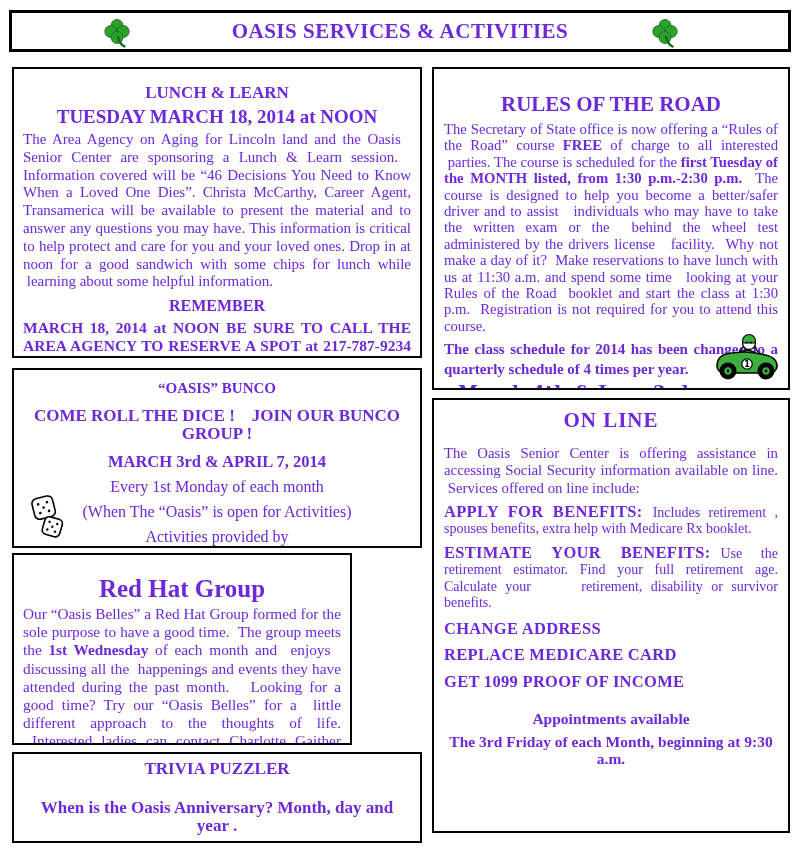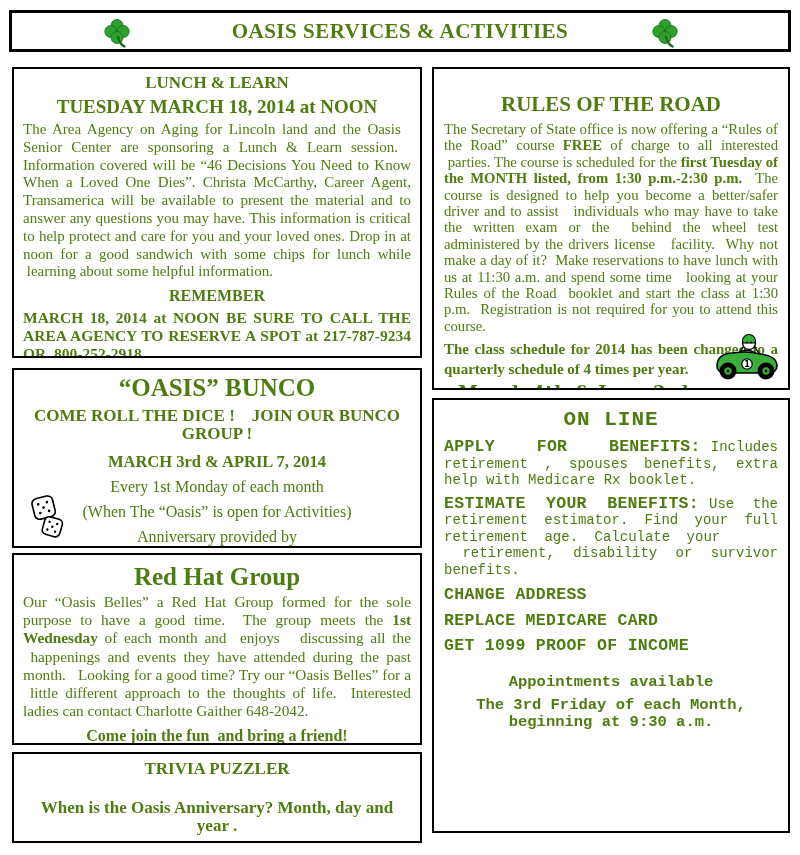--- a/index.html
+++ b/index.html
@@ -1,44 +1,44 @@
 <!DOCTYPE html>
 <html><head>
 <meta charset="utf-8">
 <style>
   html,body{margin:0;padding:0;background:#fff;}
-  .page{position:relative;width:800px;height:855px;background:#fff;color:#4d7c0f;
+  .page{position:relative;width:800px;height:855px;background:#fff;color:#6d28d9;
         font-family:"Liberation Serif", serif;overflow:hidden;}
   .box{position:absolute;border:2px solid #000;background:#fff;box-sizing:border-box;overflow:hidden;}
   .header-box{left:9px;top:10px;width:782px;height:42px;border-width:3px;display:flex;align-items:center;justify-content:center;}
   .page-title{font-size:21px;font-weight:bold;letter-spacing:.5px;}
   .shamrock{position:absolute;top:5px;width:26px;height:30px;}
   .shamrock.left{left:92px;}
   .shamrock.right{left:640px;}
 
   
-  .lunch{left:12px;top:67px;width:410px;height:291px;padding:3px 9px;}
+  .lunch{left:12px;top:67px;width:410px;height:291px;padding:13px 9px;}
   .bunco{left:12px;top:368px;width:410px;height:180px;padding:4px 9px;text-align:center;}
-  .redhat{left:12px;top:553px;width:410px;height:192px;padding:8px 9px;}
+  .redhat{left:12px;top:553px;width:340px;height:192px;padding:20px 9px;}
   .trivia{left:12px;top:752px;width:410px;height:91px;padding:3px 9px;}
 
   
   .rules{left:432px;top:67px;width:358px;height:323px;padding:3px 10px;}
-  .ss{left:432px;top:398px;width:358px;height:435px;padding:4px 10px;font-family:Liberation Mono, monospace;}
+  .ss{left:432px;top:398px;width:358px;height:435px;padding:4px 10px;}
 
   h2,h3,h4,p{margin:0;}
   .just{text-align:justify;}
 
   .lunch-title{font-size:17px;line-height:18px;font-weight:bold;text-align:center;margin-top:2px;}
   .lunch-sub{font-size:19px;line-height:22px;font-weight:bold;text-align:center;margin-top:4px;}
   .lunch-body{font-size:15px;line-height:17.8px;margin-top:3px;}
   .remember{font-size:16px;line-height:16px;font-weight:bold;text-align:center;margin-top:7px;}
   .lunch-cta{font-size:15.5px;line-height:18px;font-weight:bold;margin-top:5px;}
 
-  .bunco-title{font-size:25px;line-height:20px;font-weight:bold;margin-top:4px;text-align:center;}
+  .bunco-title{font-size:15px;line-height:20px;font-weight:bold;margin-top:4px;text-align:center;}
   .bunco-l1{font-size:17px;line-height:18px;font-weight:bold;margin-top:9px;}
   .bunco-l2{font-size:16.5px;line-height:17px;font-weight:bold;margin-top:10px;}
   .bunco-ln{font-size:16px;line-height:17px;margin-top:8px;}
   .dice{position:absolute;left:14px;bottom:6px;width:44px;height:46px;}
 
   .redhat-title{font-size:25px;line-height:27px;text-align:center;}
   .redhat-body{font-size:15.3px;line-height:18.2px;margin-top:3px;}
   .redhat-fun{font-size:16px;line-height:17px;font-weight:bold;text-align:center;margin-top:7px;}
 
   .trivia-title{font-size:17px;line-height:18px;font-weight:bold;text-align:center;margin-top:3px;}
@@ -100,21 +100,21 @@
     <h4 class="remember">REMEMBER</h4>
     <p class="lunch-cta just"><b>MARCH 18, 2014 at NOON BE SURE TO CALL THE AREA AGENCY TO RESERVE A SPOT at 217-787-9234 OR &nbsp;800-252-2918</b></p>
   </section>
 
   <section class="box bunco">
     <h2 class="bunco-title">“OASIS” BUNCO</h2>
     <p class="bunco-l1">COME ROLL THE DICE ! &nbsp;&nbsp; JOIN OUR BUNCO GROUP !</p>
     <p class="bunco-l2">MARCH 3rd &amp; APRIL 7, 2014</p>
     <p class="bunco-ln">Every 1st Monday of each month</p>
     <p class="bunco-ln">(When The “Oasis” is open for Activities)</p>
-    <p class="bunco-ln">Anniversary provided by</p>
+    <p class="bunco-ln">Activities provided by</p>
 
     <span class="dice">
       <svg viewBox="0 0 44 46" width="44" height="46">
         <g transform="rotate(-14 16 13)">
           <rect x="5" y="3" width="21" height="21" rx="5" fill="#fff" stroke="#000" stroke-width="1.6"></rect>
           <circle cx="11" cy="9" r="1.3"></circle>
             <circle cx="20" cy="9" r="1.3"></circle>
           <circle cx="15.5" cy="13.5" r="1.3"></circle>
           <circle cx="11" cy="18" r="1.3"></circle>
             <circle cx="20" cy="18" r="1.3"></circle>
@@ -169,20 +169,21 @@
         <circle cx="16" cy="41" r="1.4" fill="#000"></circle>
         <circle cx="54" cy="41" r="8.5" fill="#000"></circle>
         <circle cx="54" cy="41" r="4.2" fill="#3aaf3c" stroke="#000" stroke-width="1"></circle>
         <circle cx="54" cy="41" r="1.4" fill="#000"></circle>
       </svg>
     </span>
   </section>
 
   <section class="box ss">
     <h2 class="ss-title1">ON LINE</h2>
+    <p class="ss-intro just">The Oasis Senior Center is offering assistance in accessing Social Security information available on line. &nbsp;Services offered on line include:</p>
 
     <p class="ss-item"><span class="ss-label">APPLY FOR BENEFITS:</span><span class="ss-desc">Includes retirement , spouses benefits, extra help with Medicare Rx booklet.</span></p>
 
 
     <p class="ss-item"><span class="ss-label">ESTIMATE YOUR BENEFITS:</span><span class="ss-desc">Use the retirement estimator. Find your full retirement age. Calculate your &nbsp; &nbsp; &nbsp;retirement, disability or survivor benefits.</span></p>
 
     <p class="ss-item bare"><span class="ss-label">CHANGE ADDRESS</span></p>
 
     <p class="ss-item bare"><span class="ss-label">REPLACE MEDICARE CARD</span></p>
 

